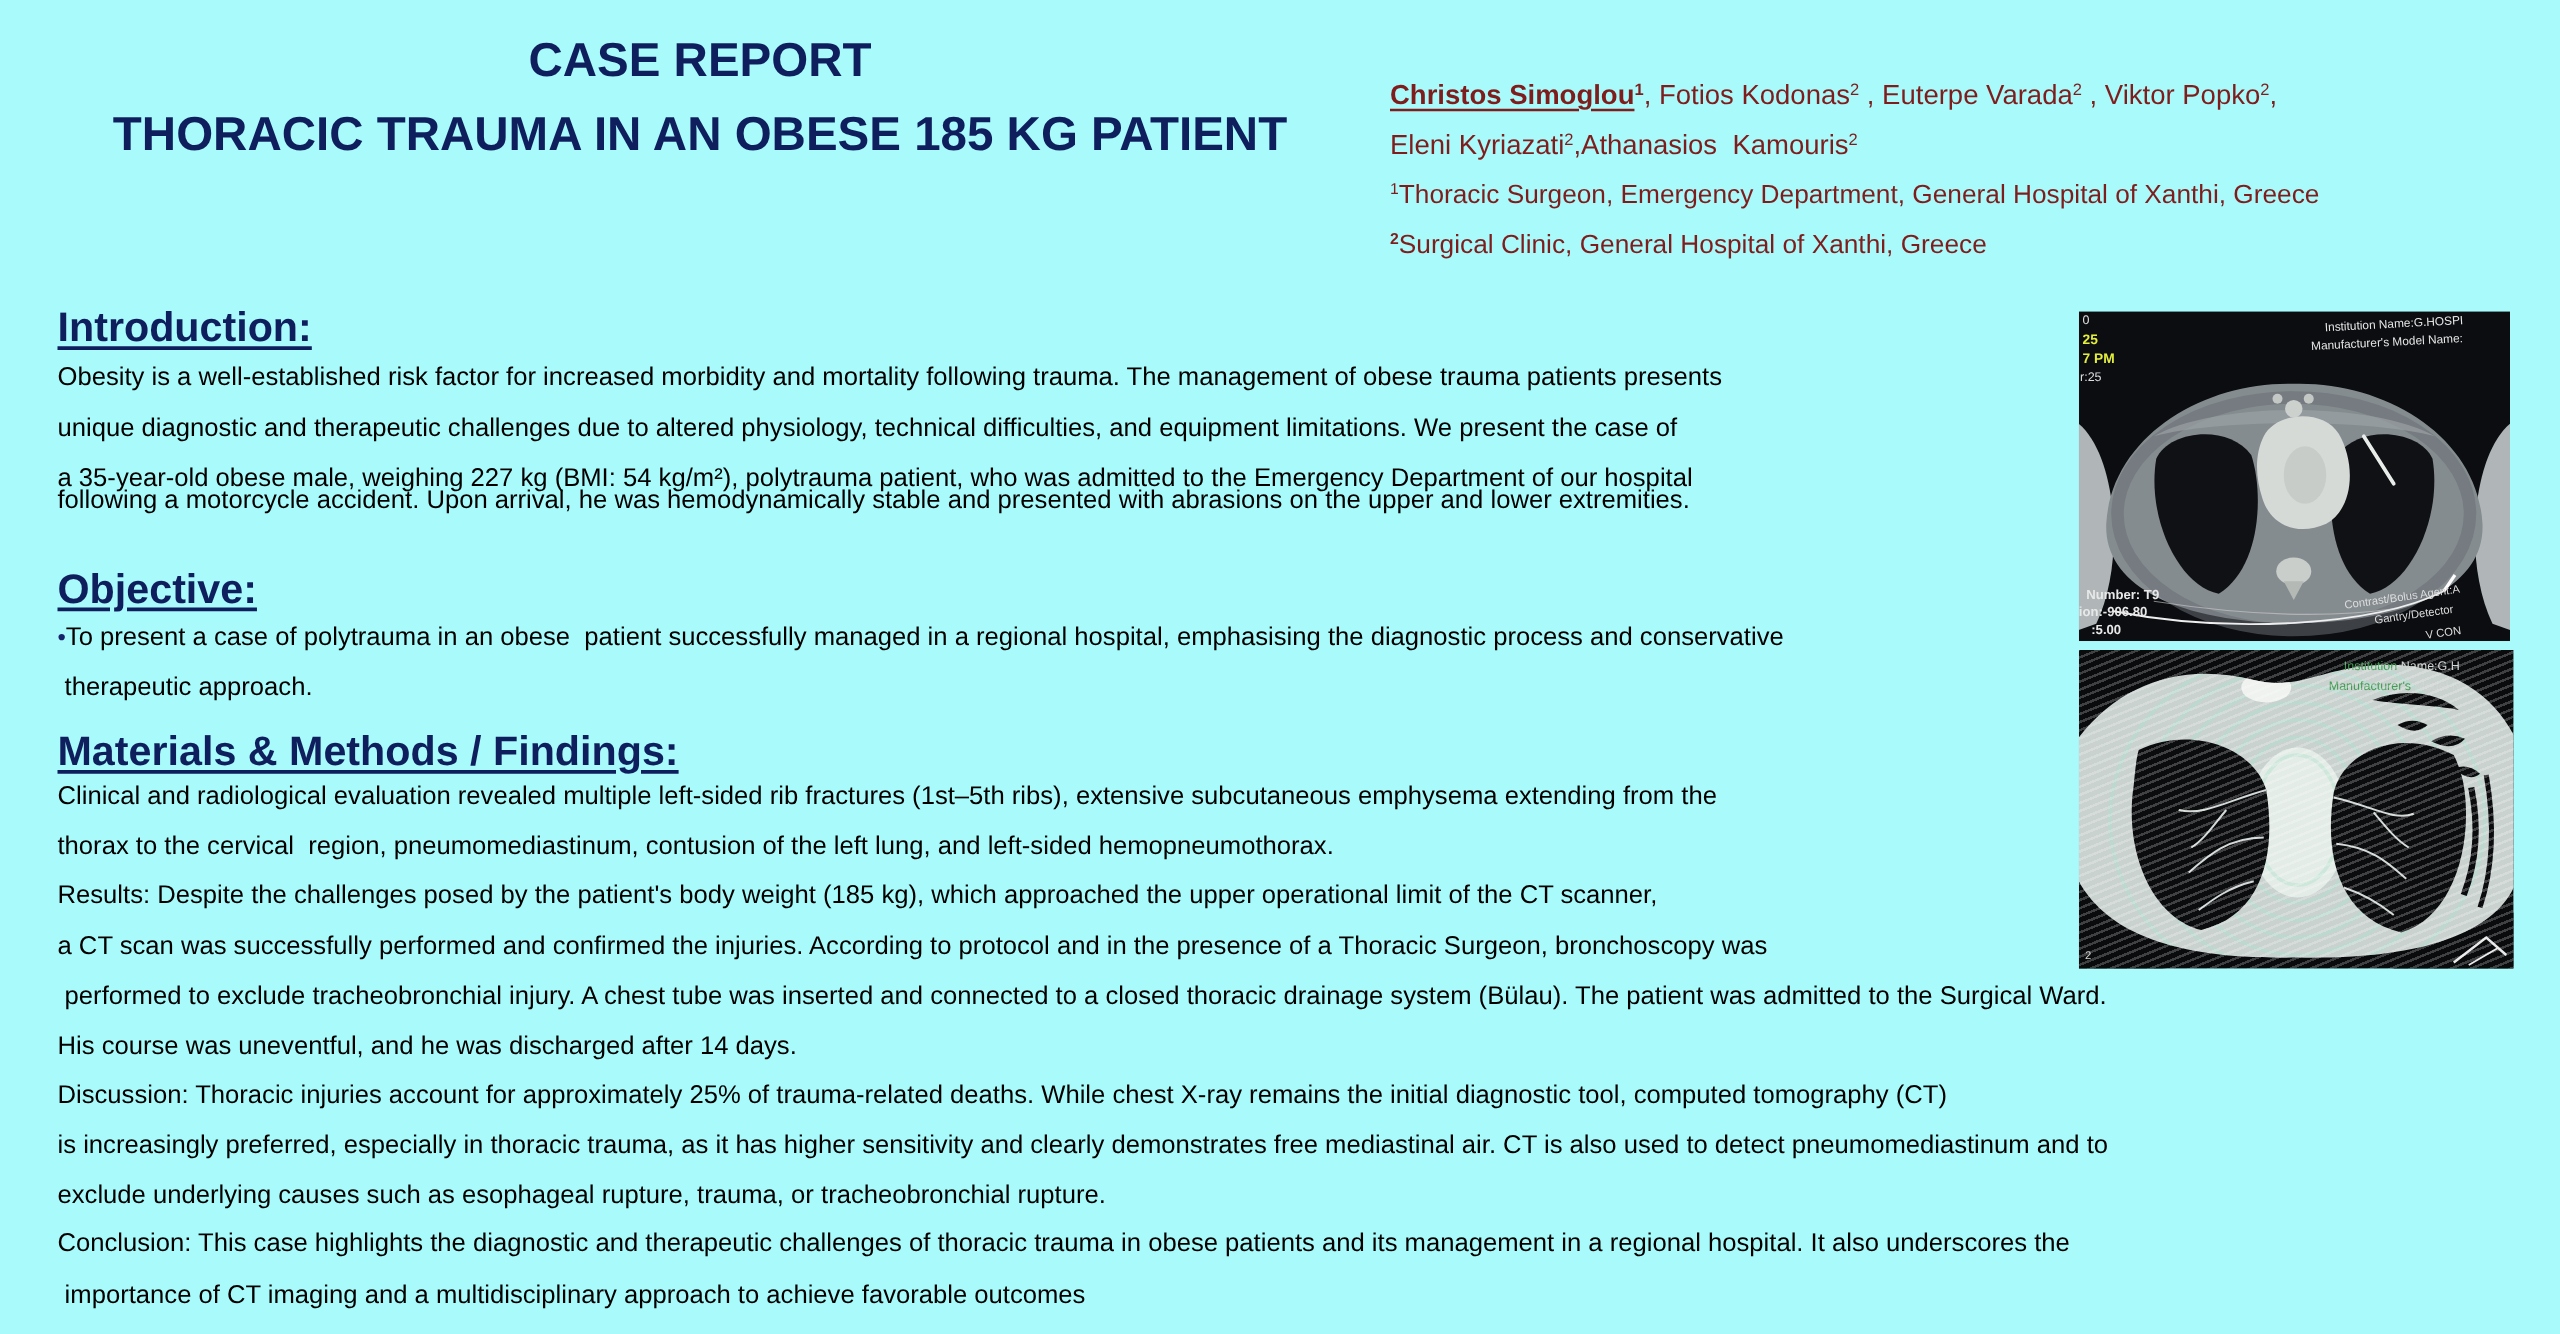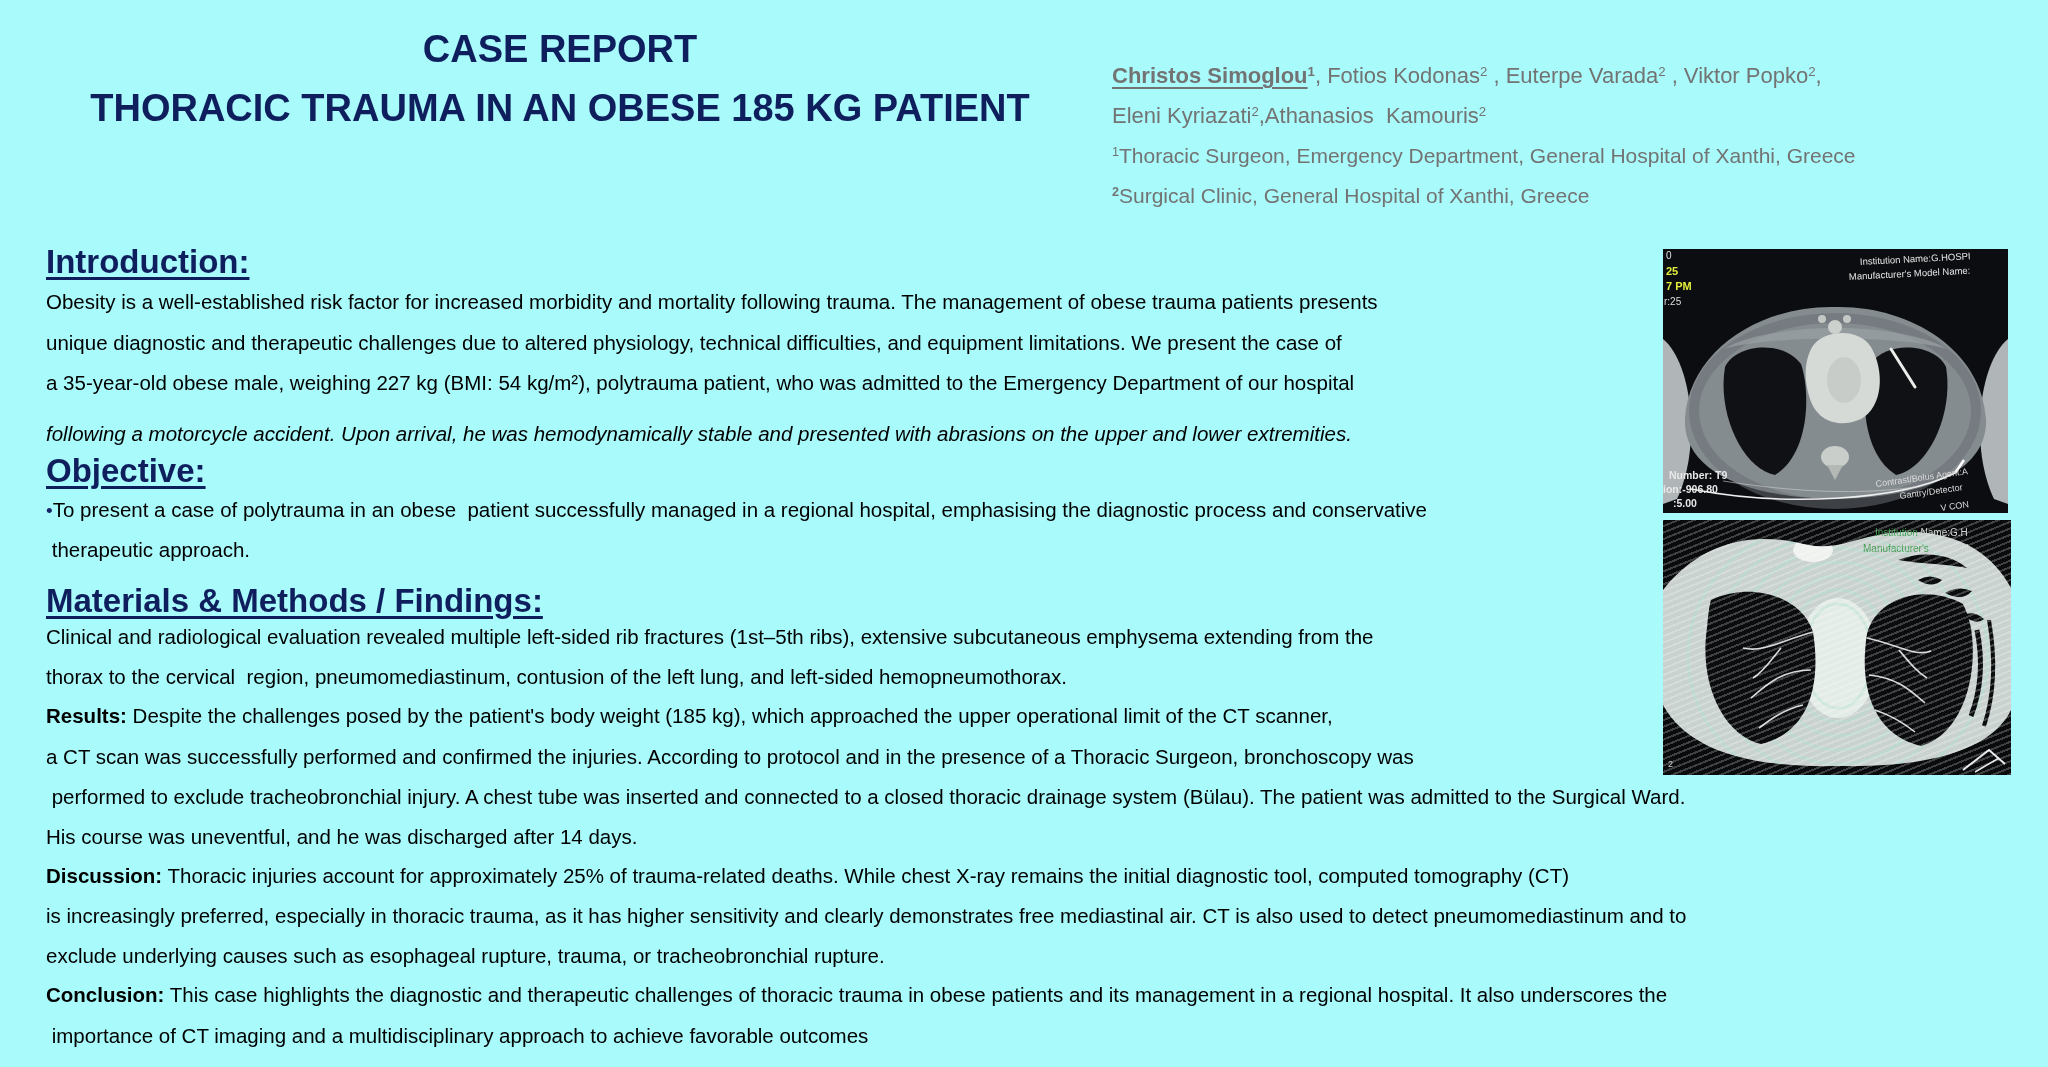--- a/index.html
+++ b/index.html
@@ -5,32 +5,32 @@
 <style>
   html,body{margin:0;padding:0;background:#a9fafb;}
   .poster{position:relative;width:2012px;height:1067px;background:#a9fafb;
           font-family:"Liberation Sans",sans-serif;overflow:hidden;}
 
   
   .title-block{position:absolute;left:0;top:20px;width:1120px;text-align:center;
                color:#0f1f5e;font-weight:700;font-size:38px;line-height:59px;}
 
   
-  .authors-block{position:absolute;left:1112px;top:56px;width:910px;color:#737373;}
+  .authors-block{position:absolute;left:1112px;top:56px;width:910px;color:#7f1d1d;}
   .author-line{line-height:40px;white-space:pre;font-size:22px;}
   .author-line.small{font-size:21px;}
   .author-line sup{font-size:60%;vertical-align:7px;line-height:0;}
   .au-primary{font-weight:700;text-decoration:underline;text-underline-offset:4px;}
 
   
   .sec-heading{position:absolute;left:46px;font-size:33px;font-weight:700;color:#0f1f5e;
                text-decoration:underline;text-decoration-thickness:2.5px;text-underline-offset:4px;
                white-space:pre;}
   .body-line{position:absolute;left:46px;font-size:20.5px;color:#000;white-space:pre;}
-  .body-line .lead{font-weight:700;margin-top:30px;}
+  .body-line .lead{font-weight:400;margin-top:30px;}
   .body-line .bullet{color:#15246b;font-size:19px;}
 
   
   .ct-photo{position:absolute;overflow:hidden;}
   .ct1{left:1663px;top:249px;width:345px;height:264px;}
   .ct2{left:1663px;top:520px;width:348px;height:255px;}
   .ct-photo svg{display:block;width:100%;height:100%;}
   .moire{position:absolute;inset:0;pointer-events:none;
          background:repeating-linear-gradient(-22deg,rgba(255,255,255,.22) 0 2px,rgba(0,0,0,0) 2px 6px);}
 </style>
@@ -49,21 +49,21 @@
       <div class="author-line"><span>Eleni Kyriazati</span><sup>2</sup><span>,Athanasios  Kamouris</span><sup>2</sup></div>
       <div class="author-line small"><sup>1</sup><span>Thoracic Surgeon, Emergency Department, General Hospital of Xanthi, Greece</span></div>
       <div class="author-line small"><sup style="font-weight: 700;">2</sup><span>Surgical Clinic, General Hospital of Xanthi, Greece</span></div>
     </div>
 
   <div id="text-root">
       <div class="sec-heading" style="top: 243px;">Introduction:</div>
       <div class="body-line" style="top: 290px;">Obesity is a well-established risk factor for increased morbidity and mortality following trauma. The management of obese trauma patients presents</div>
       <div class="body-line" style="top: 331px;">unique diagnostic and therapeutic challenges due to altered physiology, technical difficulties, and equipment limitations. We present the case of</div>
       <div class="body-line" style="top: 371px;">a 35-year-old obese male, weighing 227 kg (BMI: 54 kg/m²), polytrauma patient, who was admitted to the Emergency Department of our hospital</div>
-      <div class="body-line" style="top: 422px; font-style: italic;">following a motorcycle accident. Upon arrival, he was hemodynamically stable and presented with abrasions on the upper and lower extremities.</div>
+      <div class="body-line" style="top: 388px;">following a motorcycle accident. Upon arrival, he was hemodynamically stable and presented with abrasions on the upper and lower extremities.</div>
       <div class="sec-heading" style="top: 452px;">Objective:</div>
       <div class="body-line" style="top: 498px;"><span class="bullet">•</span>To present a case of polytrauma in an obese  patient successfully managed in a regional hospital, emphasising the diagnostic process and conservative</div>
       <div class="body-line" style="top: 538px;"> therapeutic approach.</div>
       <div class="sec-heading" style="top: 582px;">Materials &amp; Methods / Findings:</div>
       <div class="body-line" style="top: 625px;">Clinical and radiological evaluation revealed multiple left-sided rib fractures (1st–5th ribs), extensive subcutaneous emphysema extending from the</div>
       <div class="body-line" style="top: 665px;">thorax to the cervical  region, pneumomediastinum, contusion of the left lung, and left-sided hemopneumothorax.</div>
       <div class="body-line" style="top: 704px;"><span class="lead">Results:</span> Despite the challenges posed by the patient's body weight (185 kg), which approached the upper operational limit of the CT scanner,</div>
       <div class="body-line" style="top: 745px;">a CT scan was successfully performed and confirmed the injuries. According to protocol and in the presence of a Thoracic Surgeon, bronchoscopy was</div>
       <div class="body-line" style="top: 785px;"> performed to exclude tracheobronchial injury. A chest tube was inserted and connected to a closed thoracic drainage system (Bülau). The patient was admitted to the Surgical Ward.</div>
       <div class="body-line" style="top: 825px;">His course was uneventful, and he was discharged after 14 days.</div>

